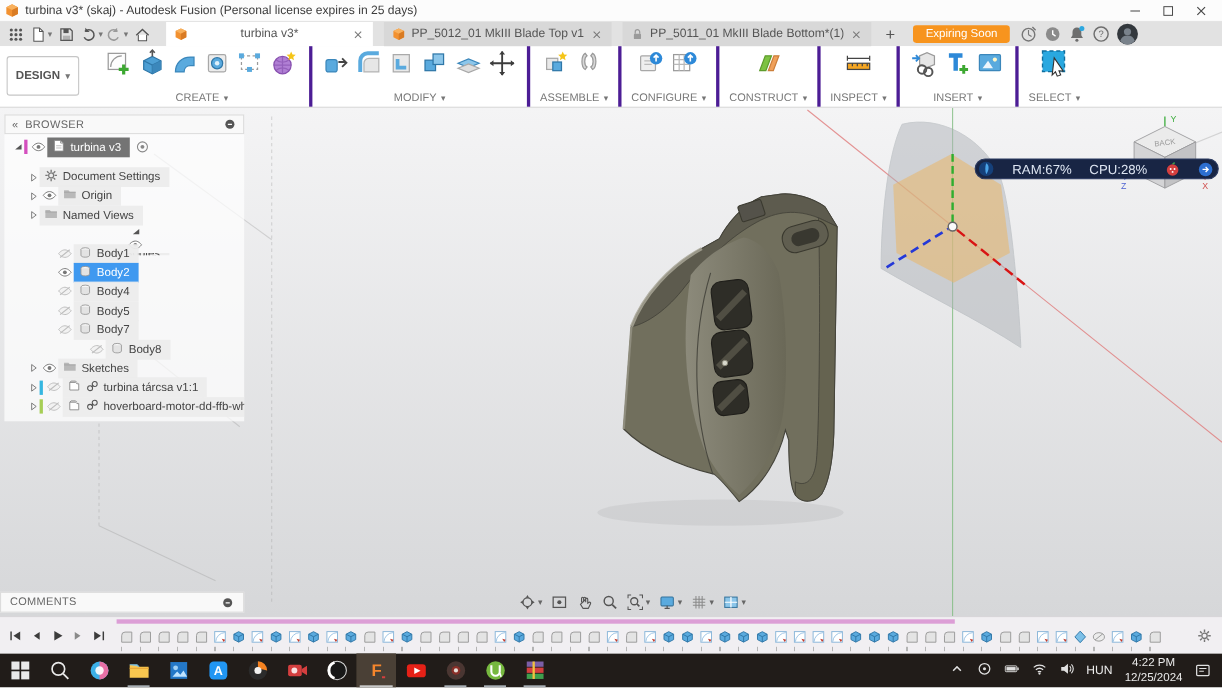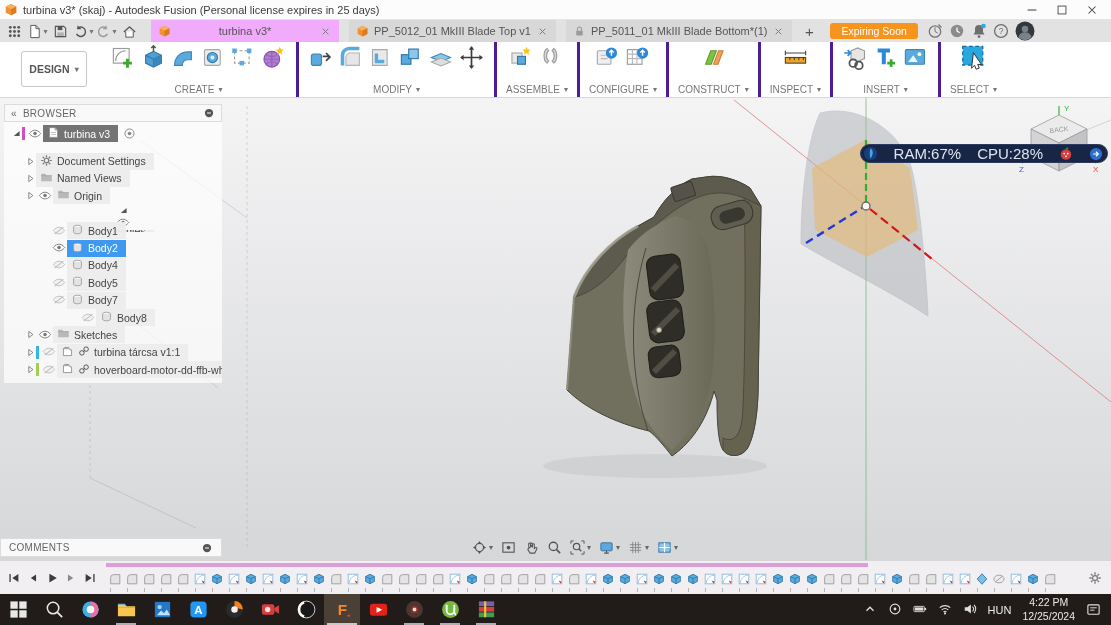--- a/index.html
+++ b/index.html
@@ -10,49 +10,49 @@
   .titlebar { height:20px; background:#fcfcfc; border-bottom:1px solid #e4e4e4; display:flex; align-items:center; padding:0 4px; gap:5px; }
   .tb-title { font-size:11px; color:#3c3c3c; white-space:nowrap; }
   .win-controls { margin-left:auto; display:flex; }
   .win-controls span { width:30px; height:19px; display:flex; align-items:center; justify-content:center; }
 
   
   .tabbar { height:22px; background:#e2e2e2; display:flex; align-items:center; padding:0 3px; }
   .qicon { width:23px; height:22px; display:flex; align-items:center; justify-content:center; color:#555; }
   .qc { font-size:8px; color:#777; margin-left:1px; }
   .dtab { height:22px; display:flex; align-items:center; gap:5px; padding:0 7px; margin-left:10px; background:#d8d8d8; min-width:188px; }
-  .dtab.active { background:#f0abfc; }
+  .dtab.active { background:#ffffff; }
   .tlabel { flex:1; text-align:center; font-size:11px; color:#555; white-space:nowrap; overflow:hidden; }
   .tclose { display:flex; }
   .newtab { width:22px; text-align:center; color:#555; font-size:15px; margin-left:6px; }
   .badge { background:#f7941e; color:#fff; font-size:10.5px; padding:2px 11px; border-radius:3px; margin:0 7px 0 10px; white-space:nowrap; }
   .tabright { display:flex; align-items:center; gap:6px; margin-left:2px; }
   .tabright span { display:flex; }
 
   
   .ribbon { height:56px; background:#fff; border-bottom:1px solid #d7d7d7; display:flex; }
-  .design-btn { margin:9px 14px 8px 21px; width:66px; height:36px; border:1px solid #c6c6c6; border-radius:3px; background:#fff;
+  .design-btn { margin:9px 14px 8px 6px; width:66px; height:36px; border:1px solid #c6c6c6; border-radius:3px; background:#fff;
     display:flex; align-items:center; justify-content:center; gap:4px; font-size:10.5px; font-weight:bold; color:#555; }
   .ribbon-right { flex:1; display:flex; flex-direction:column; min-width:0; }
   .rtabs { display:flex; height:14px; margin-top:1px; }
   .rtab { font-size:10.5px; font-weight:bold; color:#8d8d8d; padding:0 15px; line-height:14px; }
   .rtab.active { color:#0a96d1; box-shadow:inset 0 -3px 0 #0a96d1; }
   .rgroups { display:flex; flex:1; }
   .rgroup { display:flex; flex-direction:column; align-items:center; justify-content:space-between; padding:1px 9px 2px; border-right:3px solid #4c1d95; }
   .rgroup:last-child { border-right:none; }
   .ricons { display:flex; align-items:center; gap:3px; height:28px; }
   .ricon { display:flex; }
   .rlabel { font-size:10px; color:#777; display:flex; align-items:center; gap:3px; white-space:nowrap; }
 
   
   .main { position:relative; height:462px; overflow:hidden; }
   svg.vp { position:absolute; left:0; top:0; }
   .viewcube { position:absolute; right:8px; top:4px; }
   .perfpill { position:absolute; top:46px; right:3px; height:19px; background:#182544; border:1px solid #2b3a60; border-radius:10px;
-    display:flex; align-items:center; gap:16px; padding:0 4px 0 2px; color:#dde5f2; font-size:15px; z-index:40; }
+    display:flex; align-items:center; gap:16px; padding:0 4px 0 2px; color:#dde5f2; font-size:12px; z-index:40; }
   .perfpill span { display:flex; align-items:center; }
 
   .browser { position:absolute; left:4px; top:6px; width:218px; z-index:10; }
   .bheader { height:18px; background:rgba(249,249,249,.96); border:1px solid #dcdcdc; display:flex; align-items:center; gap:6px; padding:0 6px; font-size:10px; color:#666; letter-spacing:.3px; }
   .bhead-sp { margin-left:auto; display:flex; }
   .brows { background:rgba(255,255,255,.70); padding:3px 0 5px; }
   .brow { height:17.4px; display:flex; align-items:center; font-size:10.5px; color:#444; }
   .bexp { width:12px; display:flex; justify-content:center; flex:none; }
   .bmark { width:3px; height:13px; flex:none; margin-right:1px; }
   .beye { width:17px; display:flex; justify-content:center; flex:none; }
@@ -642,46 +642,46 @@
                 </svg></span>
               <span>Document Settings</span>
             </span>
           </div>
           <div class="brow" style="padding-left: 20px;">
             <span class="bexp">
               <svg width="11" height="11" viewBox="0 0 16 16">
                 <path d="M5.5 3.5l6 4.5-6 4.5z" fill="none" stroke="#666" stroke-width="1.1"></path>
               </svg>
             </span>
+            <span class="beye">
+              <svg width="14" height="14" viewBox="0 0 16 16">
+                <path d="M1.5 7.5S4.2 3.6 8 3.6s6.5 3.9 6.5 3.9S11.8 11.4 8 11.4 1.5 7.5 1.5 7.5z" fill="#fff" stroke="#777"></path>
+                <circle cx="8" cy="7.5" r="2" fill="#777"></circle>
+              </svg>
+            </span>
             <span class="bpill">
               <span><svg width="13" height="13" viewBox="0 0 16 16">
                   <path d="M1.5 3.5h5l1.5 2h6.5v7H1.5z" fill="#b9b9b9"></path>
                   <path d="M1.5 5.8h13" stroke="#a2a2a2"></path>
                 </svg></span>
-              <span>Named Views</span>
+              <span>Origin</span>
             </span>
           </div>
           <div class="brow" style="padding-left: 20px;">
             <span class="bexp">
               <svg width="11" height="11" viewBox="0 0 16 16">
                 <path d="M5.5 3.5l6 4.5-6 4.5z" fill="none" stroke="#666" stroke-width="1.1"></path>
               </svg>
             </span>
-            <span class="beye">
-              <svg width="14" height="14" viewBox="0 0 16 16">
-                <path d="M1.5 7.5S4.2 3.6 8 3.6s6.5 3.9 6.5 3.9S11.8 11.4 8 11.4 1.5 7.5 1.5 7.5z" fill="#fff" stroke="#777"></path>
-                <circle cx="8" cy="7.5" r="2" fill="#777"></circle>
-              </svg>
-            </span>
             <span class="bpill">
               <span><svg width="13" height="13" viewBox="0 0 16 16">
                   <path d="M1.5 3.5h5l1.5 2h6.5v7H1.5z" fill="#b9b9b9"></path>
                   <path d="M1.5 5.8h13" stroke="#a2a2a2"></path>
                 </svg></span>
-              <span>Origin</span>
+              <span>Named Views</span>
             </span>
           </div>
           <div class="brow" style="padding-left: 20px; flex-direction: column;">
             <span class="bexp">
               <svg width="11" height="11" viewBox="0 0 16 16">
                 <path d="M4 11.5l8.5-7v7z" fill="#555"></path>
               </svg>
             </span>
             <span class="beye">
               <svg width="14" height="14" viewBox="0 0 16 16">

